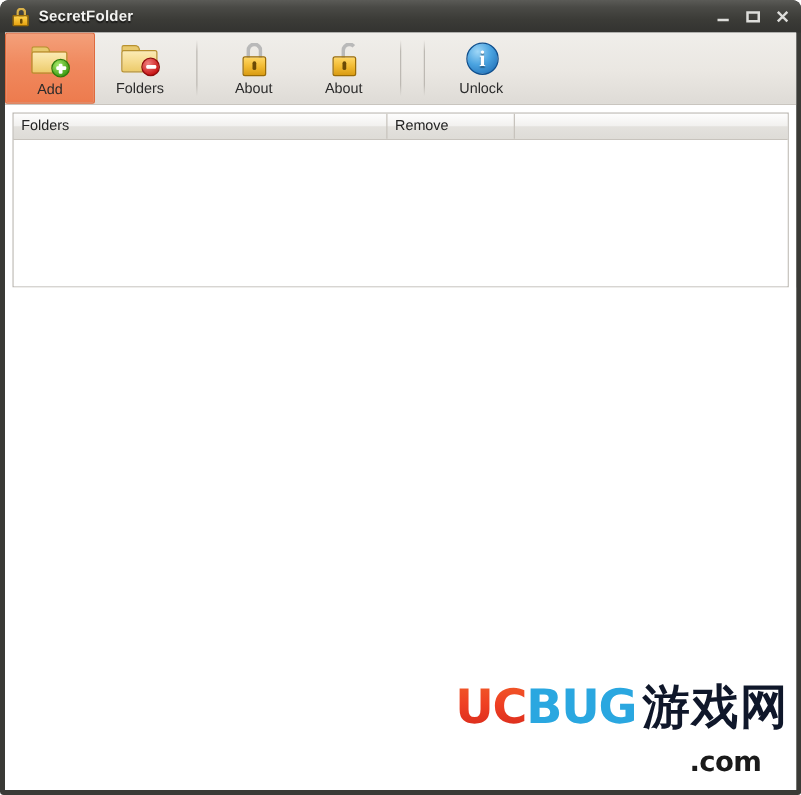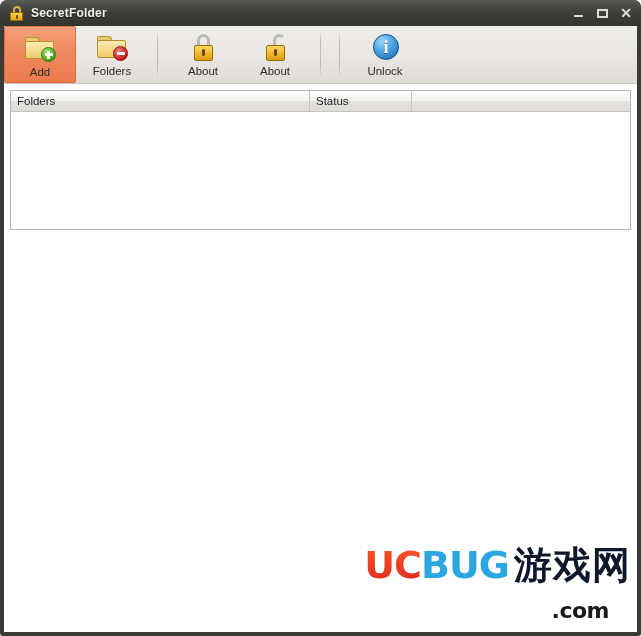--- a/index.html
+++ b/index.html
@@ -513,21 +513,21 @@
               </div>
           </div>
           <div class="tb-label">Unlock</div>
         </div>
 
       </div>
 
       <div class="listview">
         <div class="lv-header">
           <div class="lv-col c1">Folders</div>
-          <div class="lv-col c2">Status</div>
+          <div class="lv-col c2">Remove</div>
           <div class="lv-col c3"></div>
         </div>
         <div class="lv-body"></div>
       </div>
 
       <div class="content">
         <div class="watermark">
           <div class="wm-row">
             <span class="wm-uc">UC</span>
             <span class="wm-bug">BUG</span>

